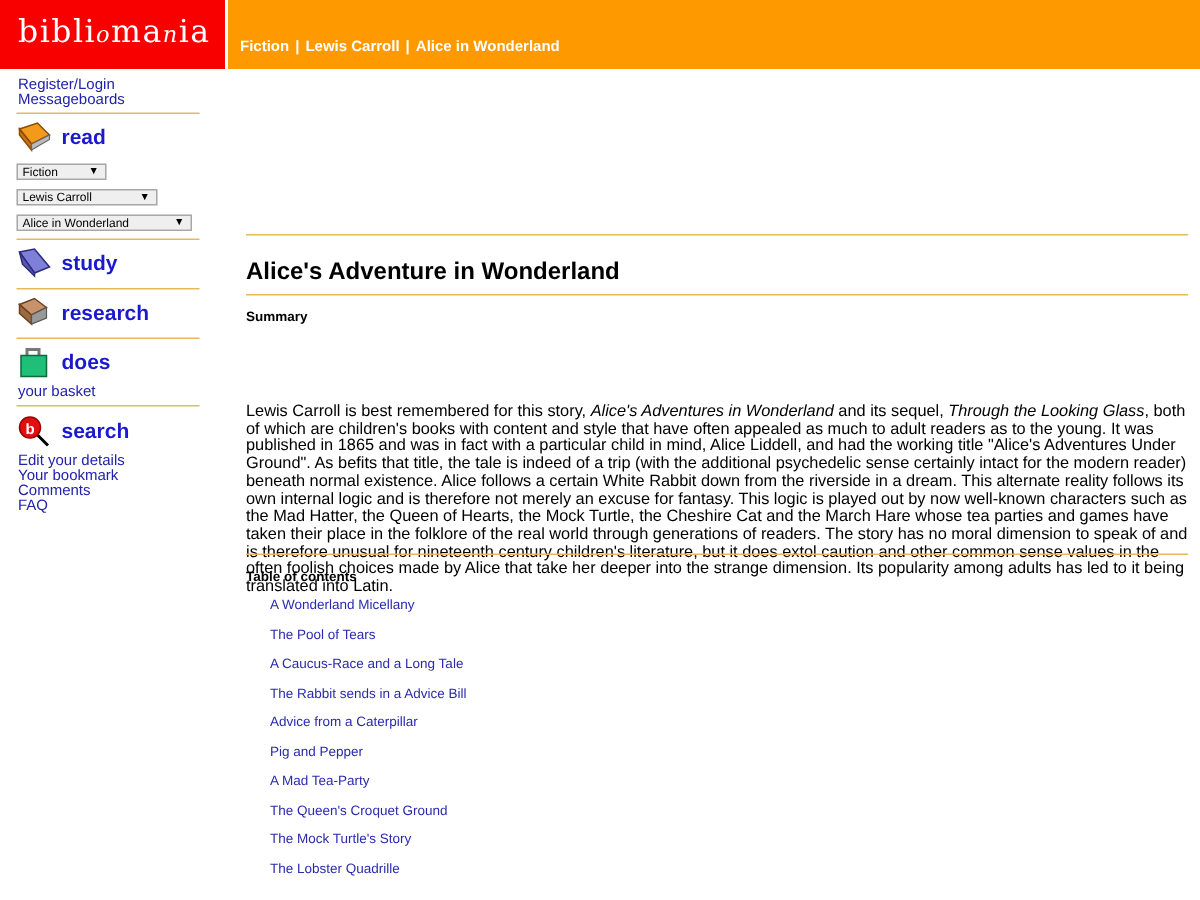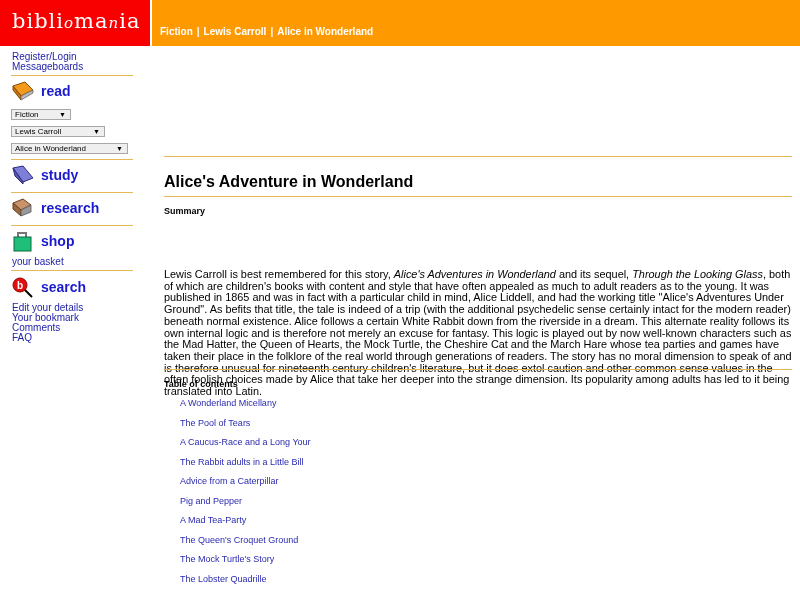--- a/index.html
+++ b/index.html
@@ -92,21 +92,21 @@
   </div>
   <div class="sb-rule" style="top:179px"></div>
 
   <div class="sb-section" style="top:183px">
     <span class="icon">
       <svg width="24" height="22" viewBox="0 0 24 22">
           <path d="M7 7 L7 3 L15 3 L15 7" fill="none" stroke="#777" stroke-width="2"></path>
           <rect x="3" y="7" width="17" height="14" fill="#1fbf7a" stroke="#0a6a3a" stroke-width="1"></rect>
         </svg>
     </span>
-    <span class="label">shop</span>
+    <span class="label">does</span>
   </div>
   <a class="sb-link" style="top:211px">your basket</a>
   <div class="sb-rule" style="top:224px"></div>
 
   <div class="sb-section" style="top:229px">
     <span class="icon">
       <svg width="24" height="24" viewBox="0 0 24 24">
           <line x1="13" y1="13" x2="21" y2="21" stroke="#000" stroke-width="2"></line>
           <circle cx="9" cy="9" r="7" fill="#e01010" stroke="#900" stroke-width="1"></circle>
           <text x="6" y="13" font-size="10" font-weight="bold" fill="#fff" font-family="Liberation Sans, sans-serif">b</text>
@@ -124,22 +124,22 @@
   <div class="rule" style="top:110px"></div>
   <h1 id="title">Alice's Adventure in Wonderland</h1>
   <div class="rule" style="top:150px"></div>
   <div class="h-small" style="top:160px">Summary</div>
   <p id="summary"><span>Lewis Carroll is best remembered for this story, </span><i>Alice's Adventures in Wonderland</i><span> and its sequel, </span><i>Through the Looking Glass</i><span>, both of which are children's books with content and style that have often appealed as much to adult readers as to the young. It was published in 1865 and was in fact with a particular child in mind, Alice Liddell, and had the working title "Alice's Adventures Under Ground". As befits that title, the tale is indeed of a trip (with the additional psychedelic sense certainly intact for the modern reader) beneath normal existence. Alice follows a certain White Rabbit down from the riverside in a dream. This alternate reality follows its own internal logic and is therefore not merely an excuse for fantasy. This logic is played out by now well-known characters such as the Mad Hatter, the Queen of Hearts, the Mock Turtle, the Cheshire Cat and the March Hare whose tea parties and games have taken their place in the folklore of the real world through generations of readers. The story has no moral dimension to speak of and is therefore unusual for nineteenth century children's literature, but it does extol caution and other common sense values in the often foolish choices made by Alice that take her deeper into the strange dimension. Its popularity among adults has led to it being translated into Latin.</span></p>
   <div class="rule" style="top:323px"></div>
   <div class="h-small" style="top:333px">Table of contents</div>
   <ul id="toc">
     <li><a>A Wonderland Micellany</a></li>
     <li><a>The Pool of Tears</a></li>
-    <li><a>A Caucus-Race and a Long Your</a></li>
-    <li><a>The Rabbit adults in a Little Bill</a></li>
+    <li><a>A Caucus-Race and a Long Tale</a></li>
+    <li><a>The Rabbit sends in a Advice Bill</a></li>
     <li><a>Advice from a Caterpillar</a></li>
     <li><a>Pig and Pepper</a></li>
     <li><a>A Mad Tea-Party</a></li>
     <li><a>The Queen's Croquet Ground</a></li>
     <li><a>The Mock Turtle's Story</a></li>
     <li><a>The Lobster Quadrille</a></li>
   </ul>
 </div>
 
 </body></html>

